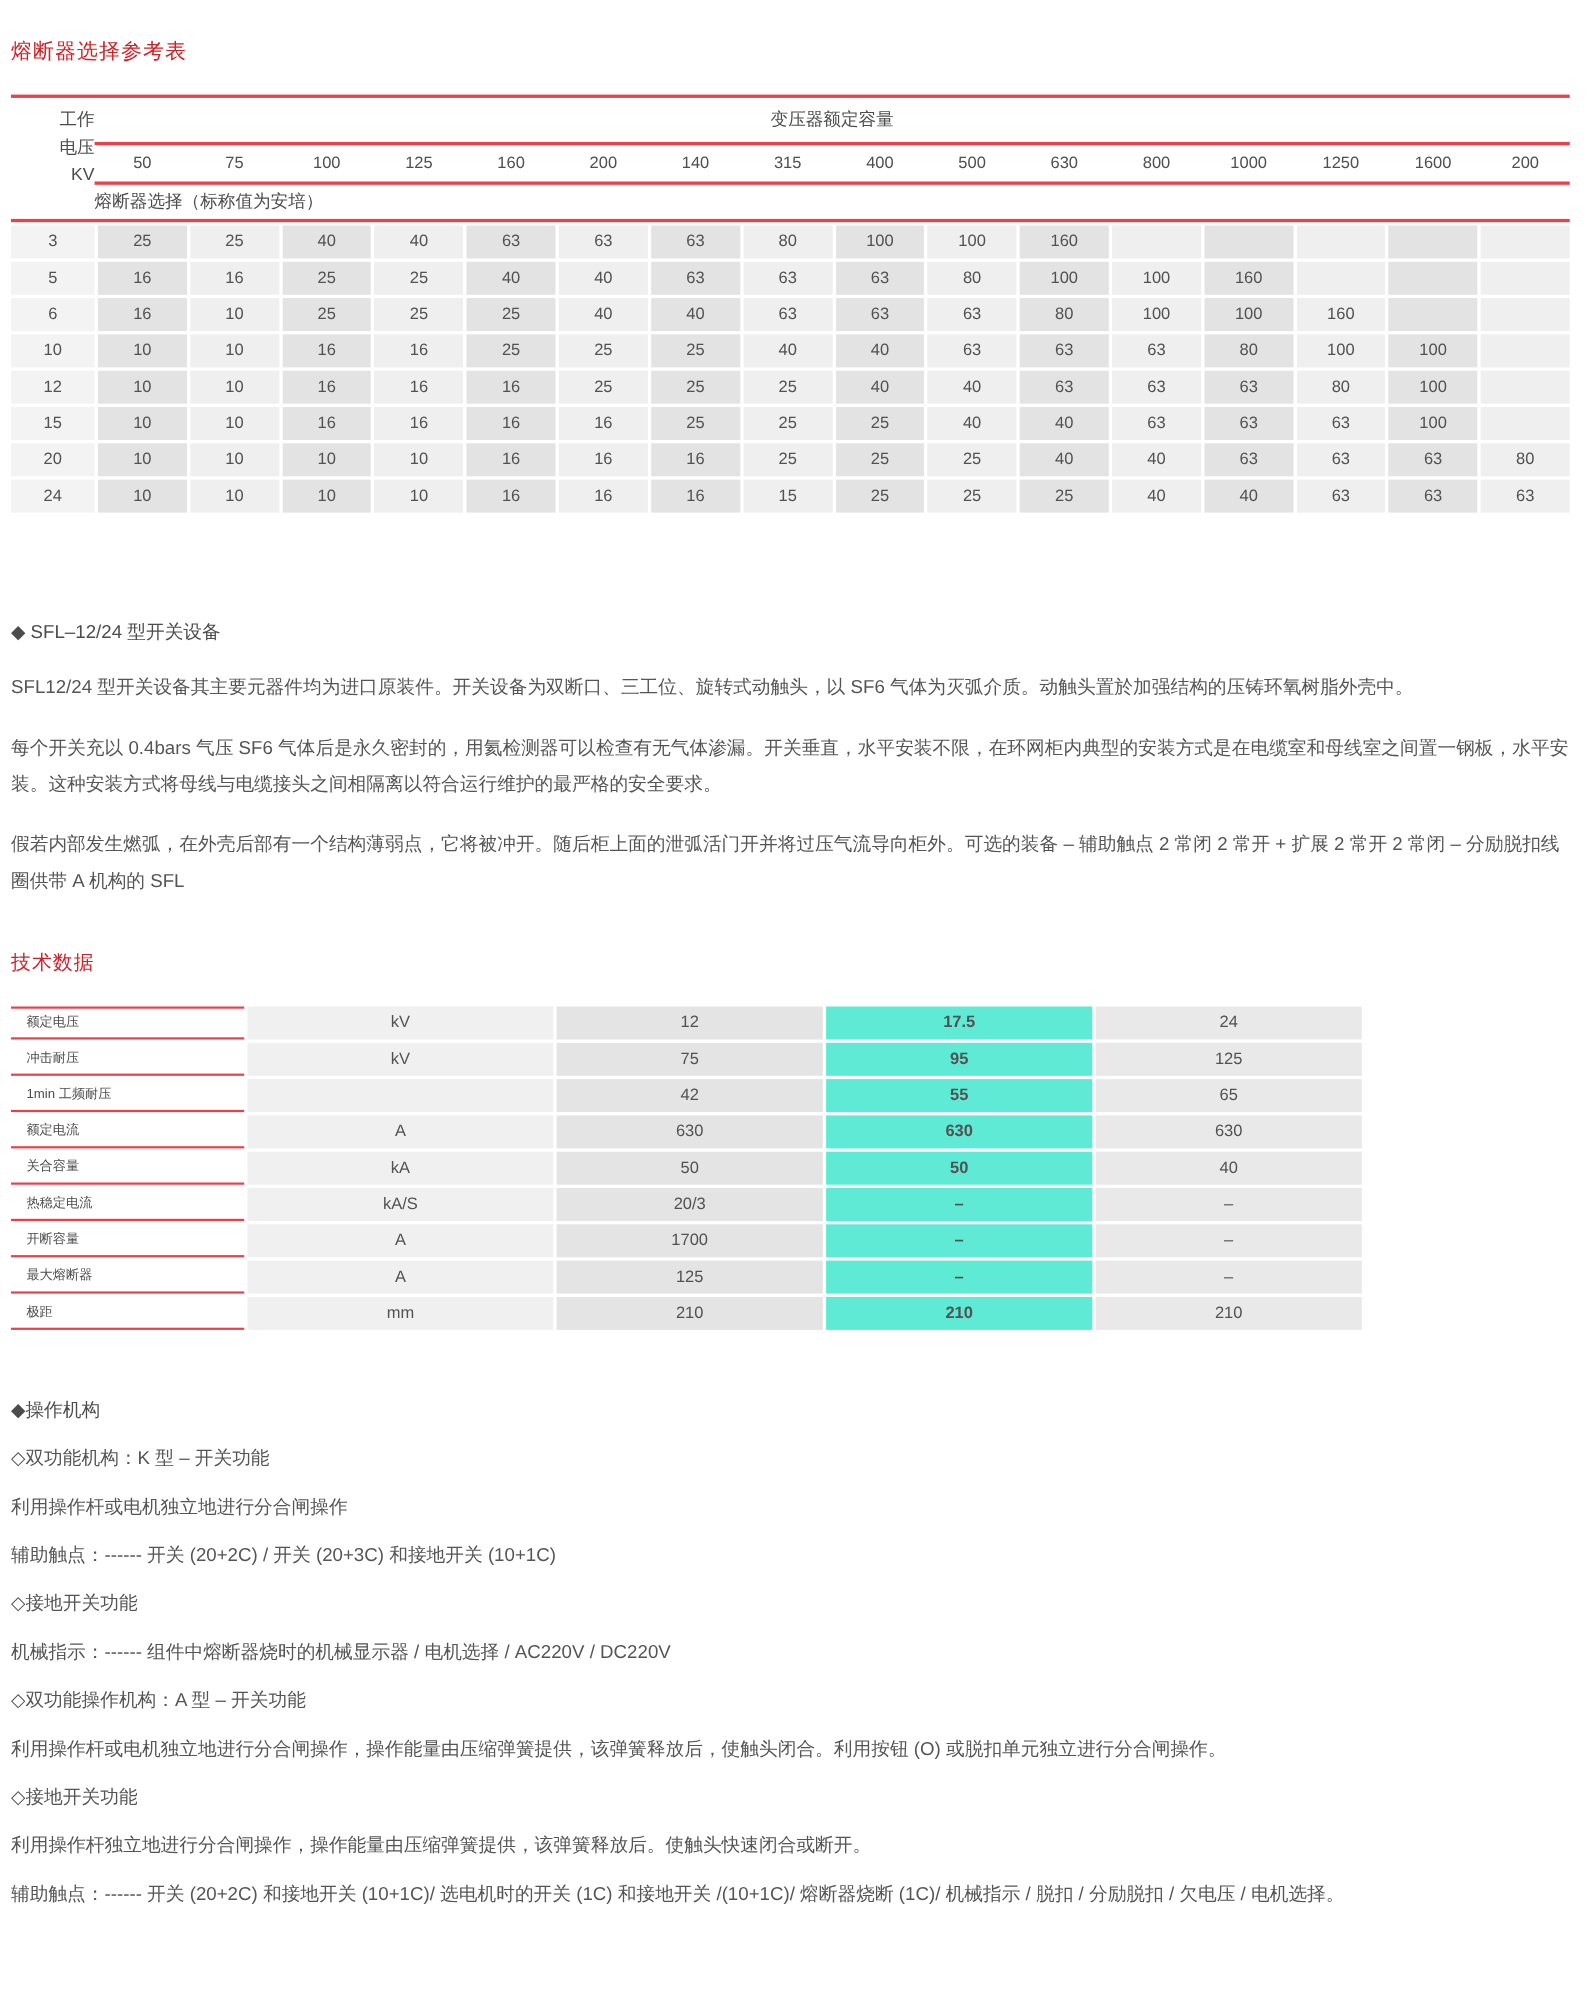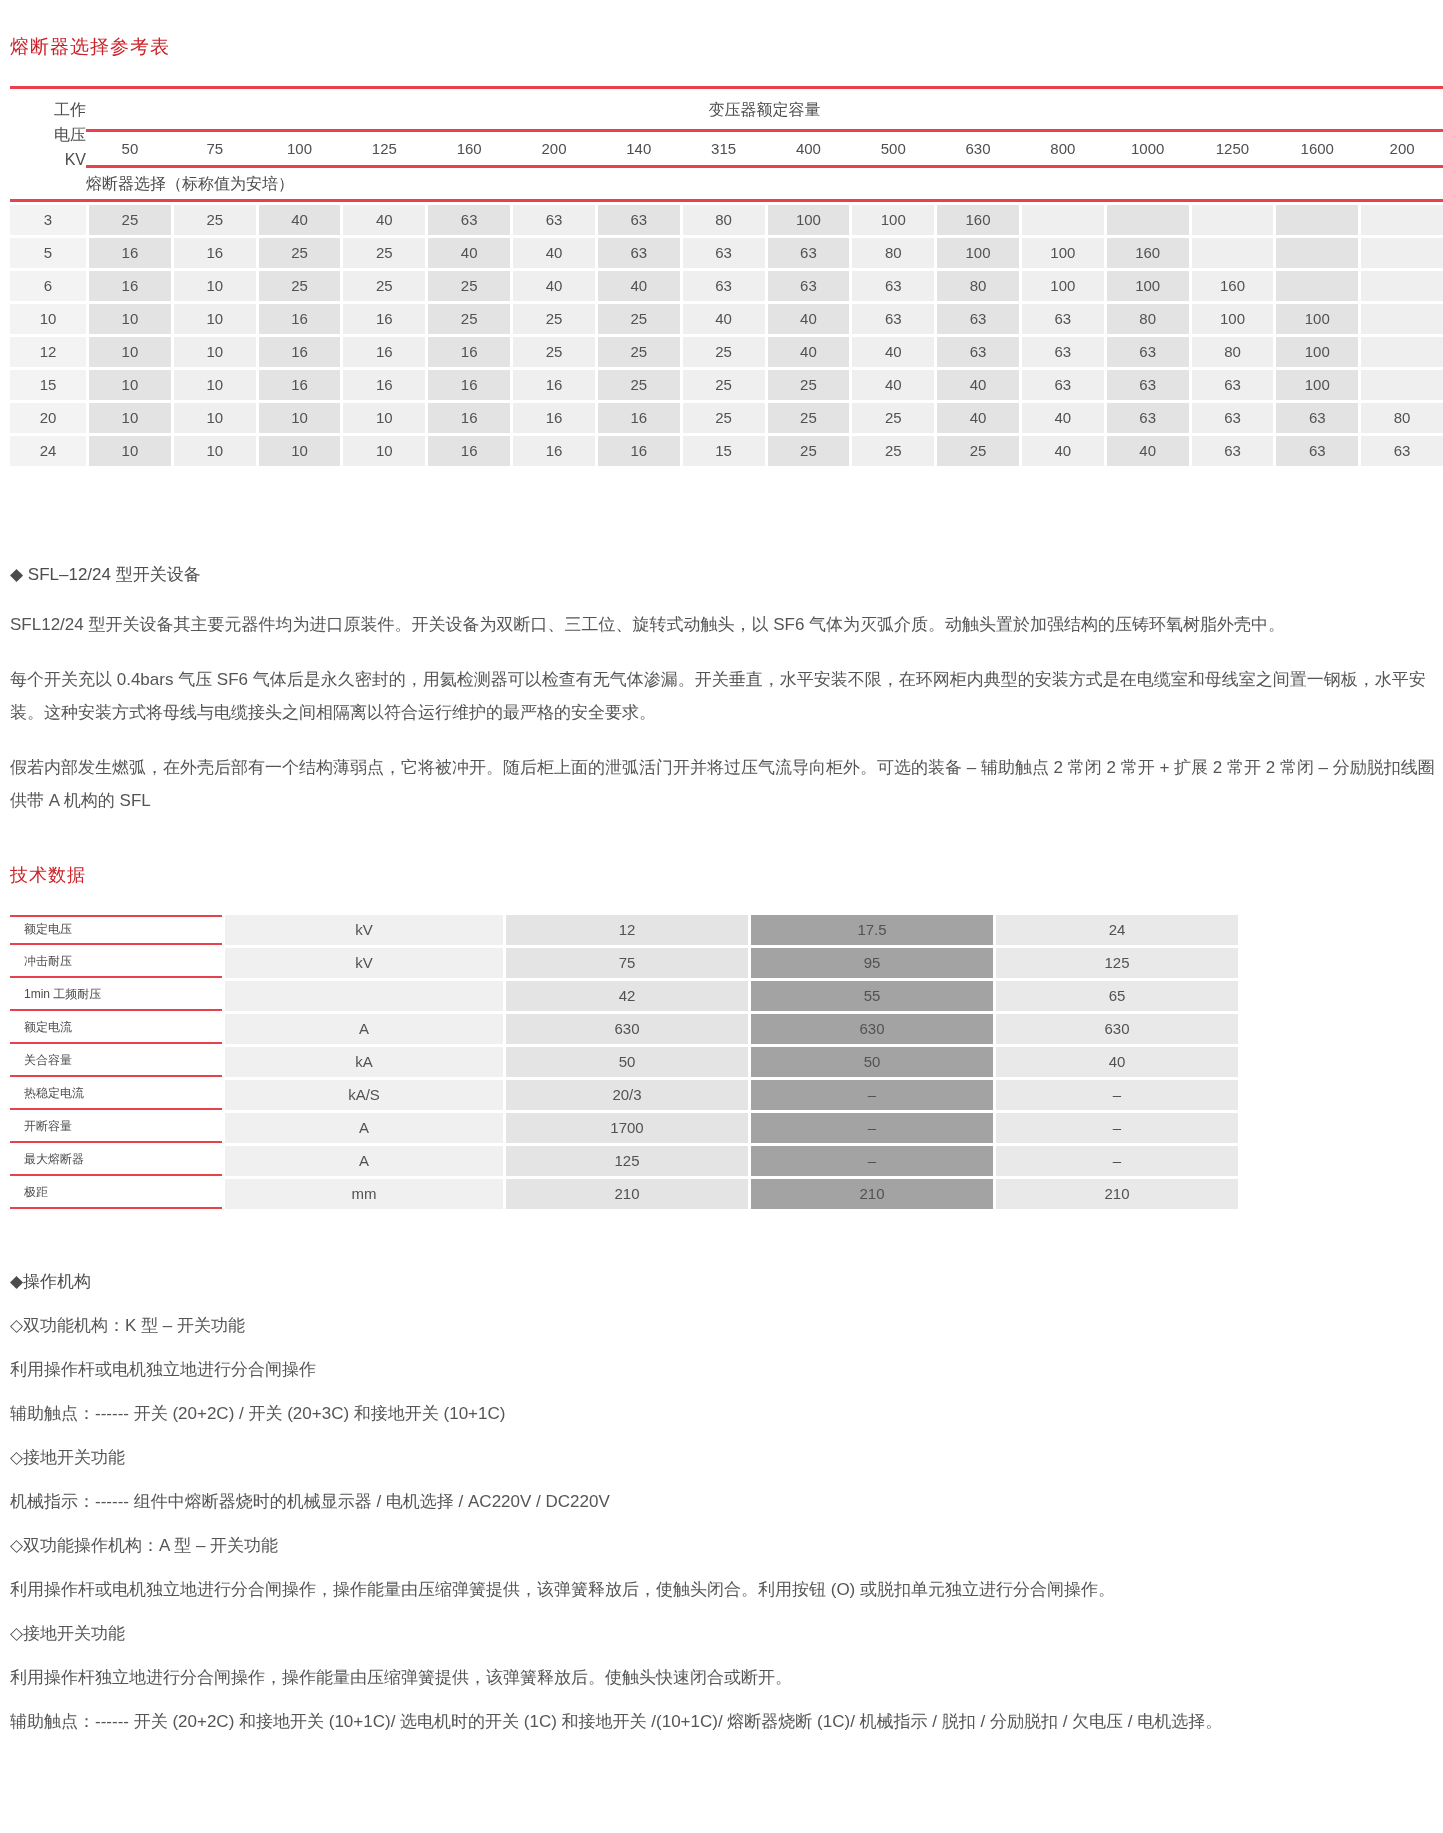--- a/index.html
+++ b/index.html
@@ -6,21 +6,21 @@
     --accent-red:#cc2229;
     --line-red:#e8414b;
     --ink:#4c4c4c;
   }
   html,body{margin:0;padding:0;background:#fff;}
   body{
     width:1443px;height:1833px;overflow:hidden;
     font-family:"Liberation Sans","DejaVu Sans",sans-serif;
     color:var(--ink);
   }
-  .page{padding:0 0 0 10px;box-sizing:border-box;}
+  .page{padding:0 16px 0 10px;box-sizing:border-box;}
 
   
   .section-title{
     color:var(--accent-red);
     font-size:19px;font-weight:normal;
     margin:34px 0 26px 0;letter-spacing:1px;
   }
   .section-title.tech{font-size:18px;margin:46px 0 28px 0;}
 
   
@@ -50,21 +50,21 @@
   .tt-row{display:flex;margin-bottom:3px;}
   .tt-label{
     width:212px;box-sizing:border-box;padding:0 0 2px 14px;
     display:flex;align-items:center;font-size:12px;color:var(--ink);
     border-bottom:2px solid var(--line-red);height:30px;
   }
   .tt-row.first .tt-label{border-top:2px solid var(--line-red);}
   .tt-unit{width:278px;margin-left:3px;background:#f0f0f0;text-align:center;line-height:30px;height:30px;font-size:15px;color:#525252;}
   .tt-v{flex:1;margin-left:3px;text-align:center;line-height:30px;height:30px;font-size:15px;color:#525252;}
   .tt-v.c0{background:#e4e4e4;}
-  .tt-v.c1{background:#a3a3a3;}
+  .tt-v.c1{background:#5eead4;font-weight:bold;}
   .tt-v.c2{background:#e9e9e9;}
 
   
   .opsec{margin-top:63px;}
   .op-line{margin:0 0 24px 0;font-size:17px;line-height:20px;color:#555;}
   .op-line.op-heading{color:var(--ink);}
 </style>
 </head>
 <body>
 

